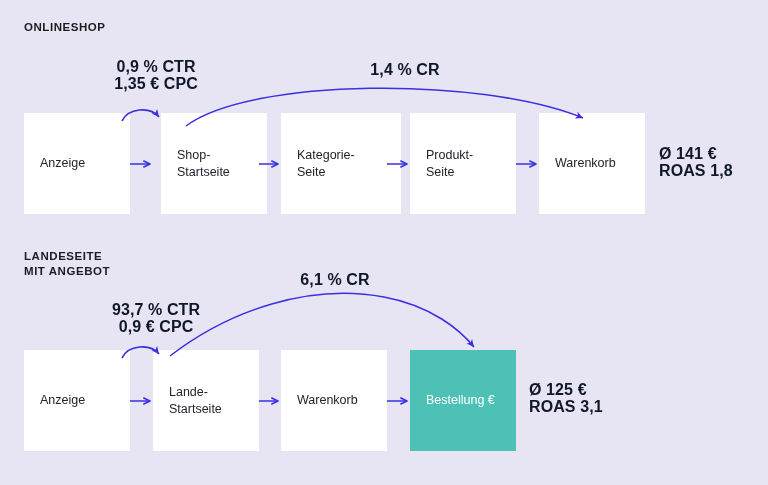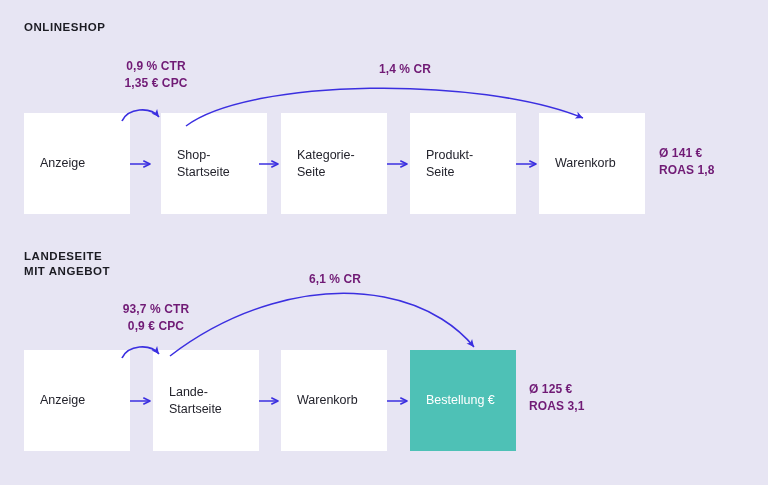--- a/index.html
+++ b/index.html
@@ -45,23 +45,23 @@
     font-size: 12.5px;
     color: #23232c;
     line-height: 16.5px;
     padding-left: 16px;
     white-space: pre-line;
   }
   .node.highlight .node-label { color: #ffffff; }
 
   .metric {
     position: absolute;
-    font-size: 12px;
+    font-size: 16px;
     font-weight: bold;
-    color: #701a75;
+    color: #0f172a;
     line-height: 17px;
     white-space: pre-line;
     letter-spacing: 0.1px;
   }
   .metric.center { text-align: center; }
 
   #svg-arrows {
     position: absolute;
     left: 0;
     top: 0;
@@ -82,21 +82,21 @@
 
   <div class="node" style="left:24px; top:113px; width:106px; height:101px;">
     <div class="node-label">Anzeige</div>
   </div>
 
   <div class="node" style="left:161px; top:113px; width:106px; height:101px;">
     <div class="node-label">Shop-
 Startseite</div>
   </div>
 
-  <div class="node" style="left:281px; top:113px; width:106px; height:101px;">
+  <div class="node" style="left:281px; top:113px; width:120px; height:101px;">
     <div class="node-label">Kategorie-
 Seite</div>
   </div>
 
   <div class="node" style="left:410px; top:113px; width:106px; height:101px;">
     <div class="node-label">Produkt-
 Seite</div>
   </div>
 
   <div class="node" style="left:539px; top:113px; width:106px; height:101px;">

